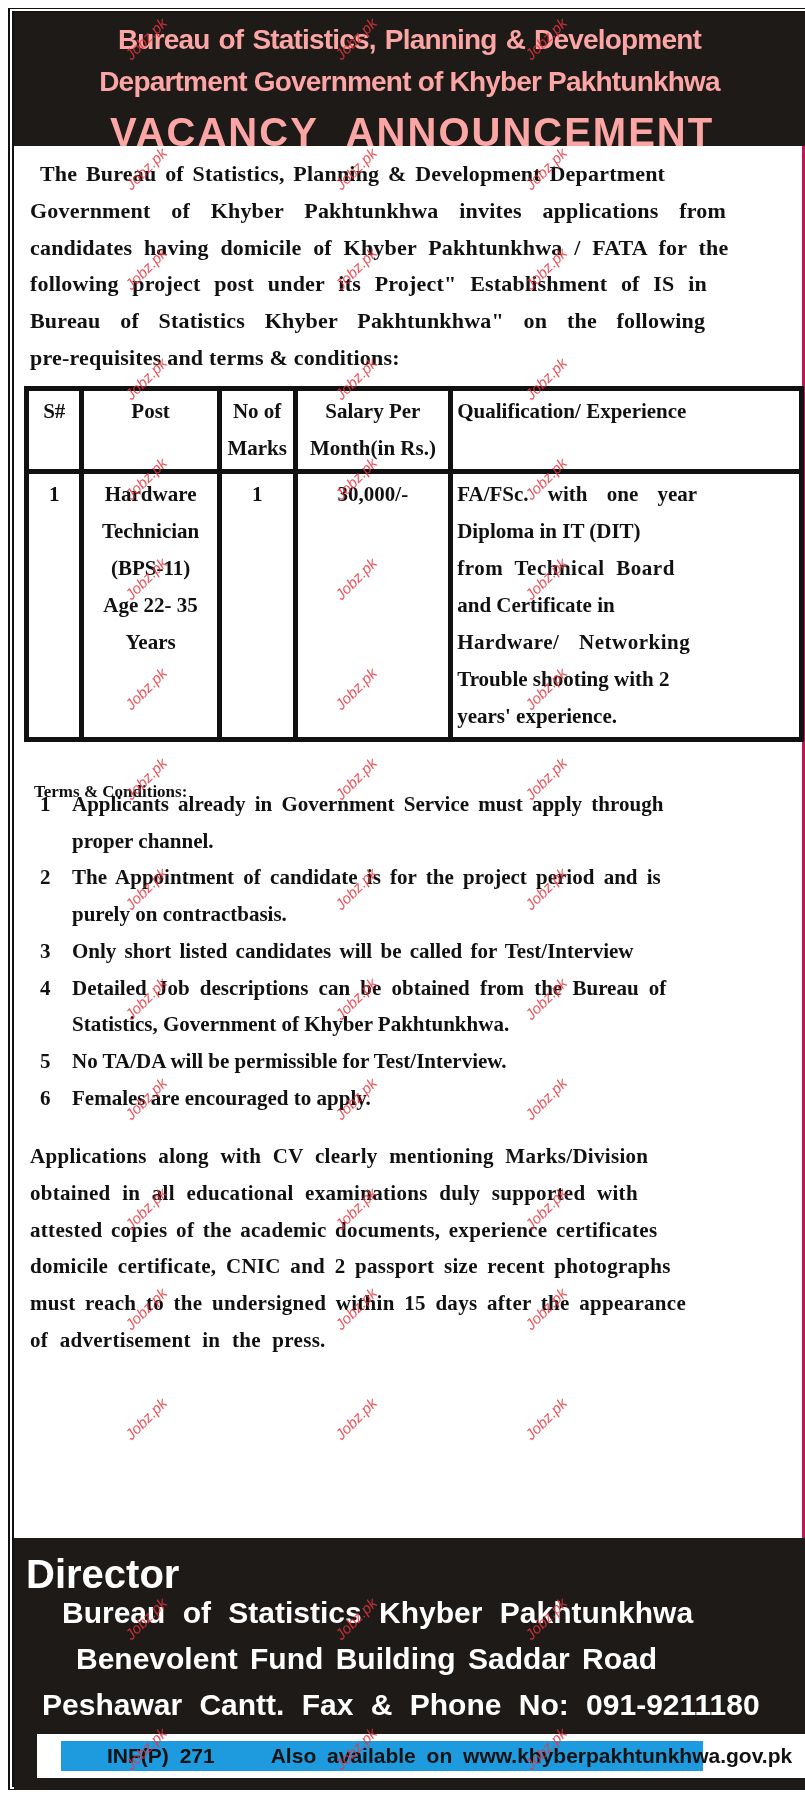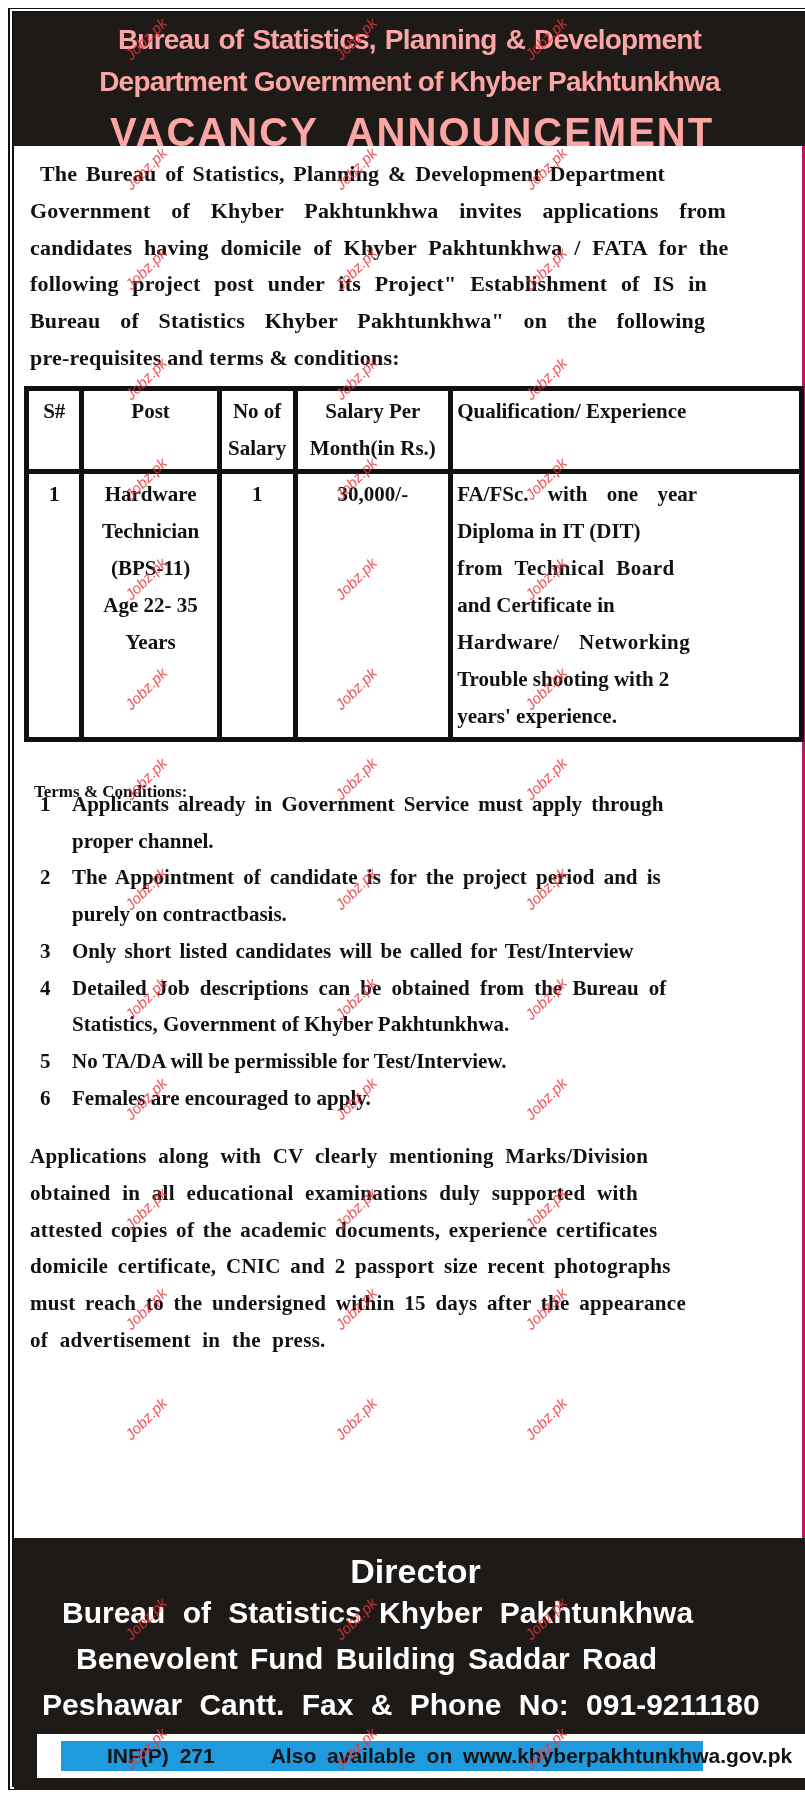--- a/index.html
+++ b/index.html
@@ -44,21 +44,21 @@
   .term { display: flex; }
   .term .num { width: 32px; line-height: 36.7px; }
   .term .txt div { line-height: 36.7px; }
 
   .apply { position: absolute; left: 10px; top: 992px; width: 790px; font-size: 21px; font-weight: bold; white-space: nowrap; overflow: hidden; }
   .apply div { line-height: 36.8px; word-spacing: 6px; letter-spacing: 0.3px; }
 
   
   .footer { position: absolute; left: 0; top: 1526px; width: 791px; height: 252px; background: #1d1a18; color: #fff;
             font-family: "Liberation Sans", sans-serif; font-weight: bold; }
-  .footer .dir { position: absolute; left: 12px; right: 0; top: 14px; text-align: center; font-size: 34px; }
+  .footer .dir { position: absolute; left: 12px; right: 0; top: 14px; text-align: left; font-size: 40px; }
   .footer .l1 { position: absolute; left: 48px; top: 58px; font-size: 30px; word-spacing: 9px; white-space: nowrap; }
   .footer .l2 { position: absolute; left: 62px; top: 104px; font-size: 30px; word-spacing: 4px; white-space: nowrap; }
   .footer .l3 { position: absolute; left: 28px; top: 150px; font-size: 30px; word-spacing: 9px; white-space: nowrap; overflow: hidden; width: 781px; }
   .strip { position: absolute; left: 23px; top: 196px; width: 775px; height: 44px; background: #fff; }
   .band { position: absolute; left: 24px; top: 7px; height: 30px; width: 642px; background: #1e9bdf; }
   .band-text { position: absolute; left: 70px; top: 8px; font-size: 21px; color: #111; white-space: nowrap; word-spacing: 5px; line-height: 28px; }
   .band-text .gap { display: inline-block; width: 56px; }
 
   
   .wm { position: absolute; color: #e8343c; font-family: "Liberation Sans", sans-serif; font-size: 15px; transform: rotate(-45deg);
@@ -86,21 +86,21 @@
       <div>pre-requisites and terms &amp; conditions:</div>
     </div>
 
     <table class="jobtable">
       <thead>
         <tr>
           <th class="c-sn">S#</th>
           <th class="c-post">Post</th>
           <th class="c-no">
             <div>No of</div>
-            <div>Salary</div>
+            <div>Marks</div>
           </th>
           <th class="c-sal">
             <div>Salary  Per</div>
             <div>Month(in Rs.)</div>
           </th>
           <th class="c-q qual">Qualification/ Experience</th>
         </tr>
       </thead>
       <tbody>
         <tr>

